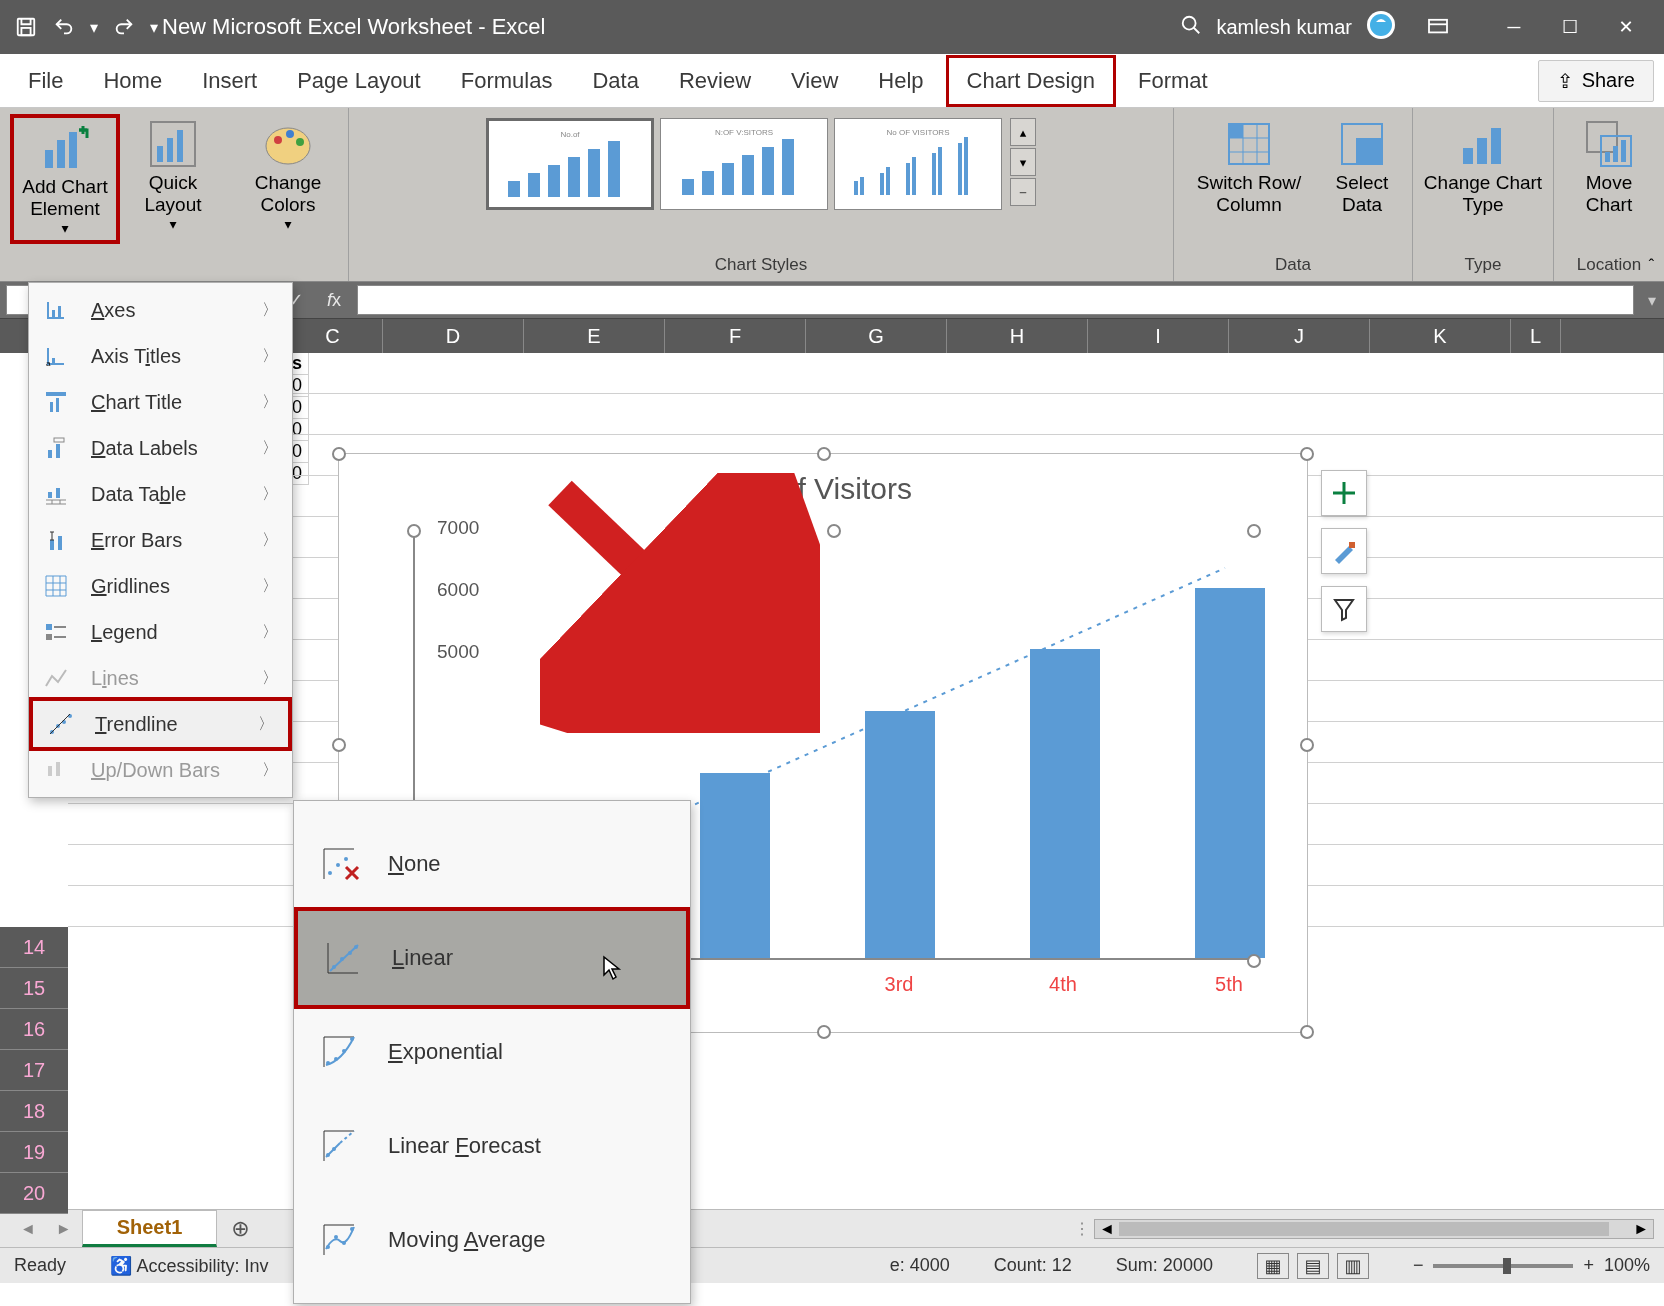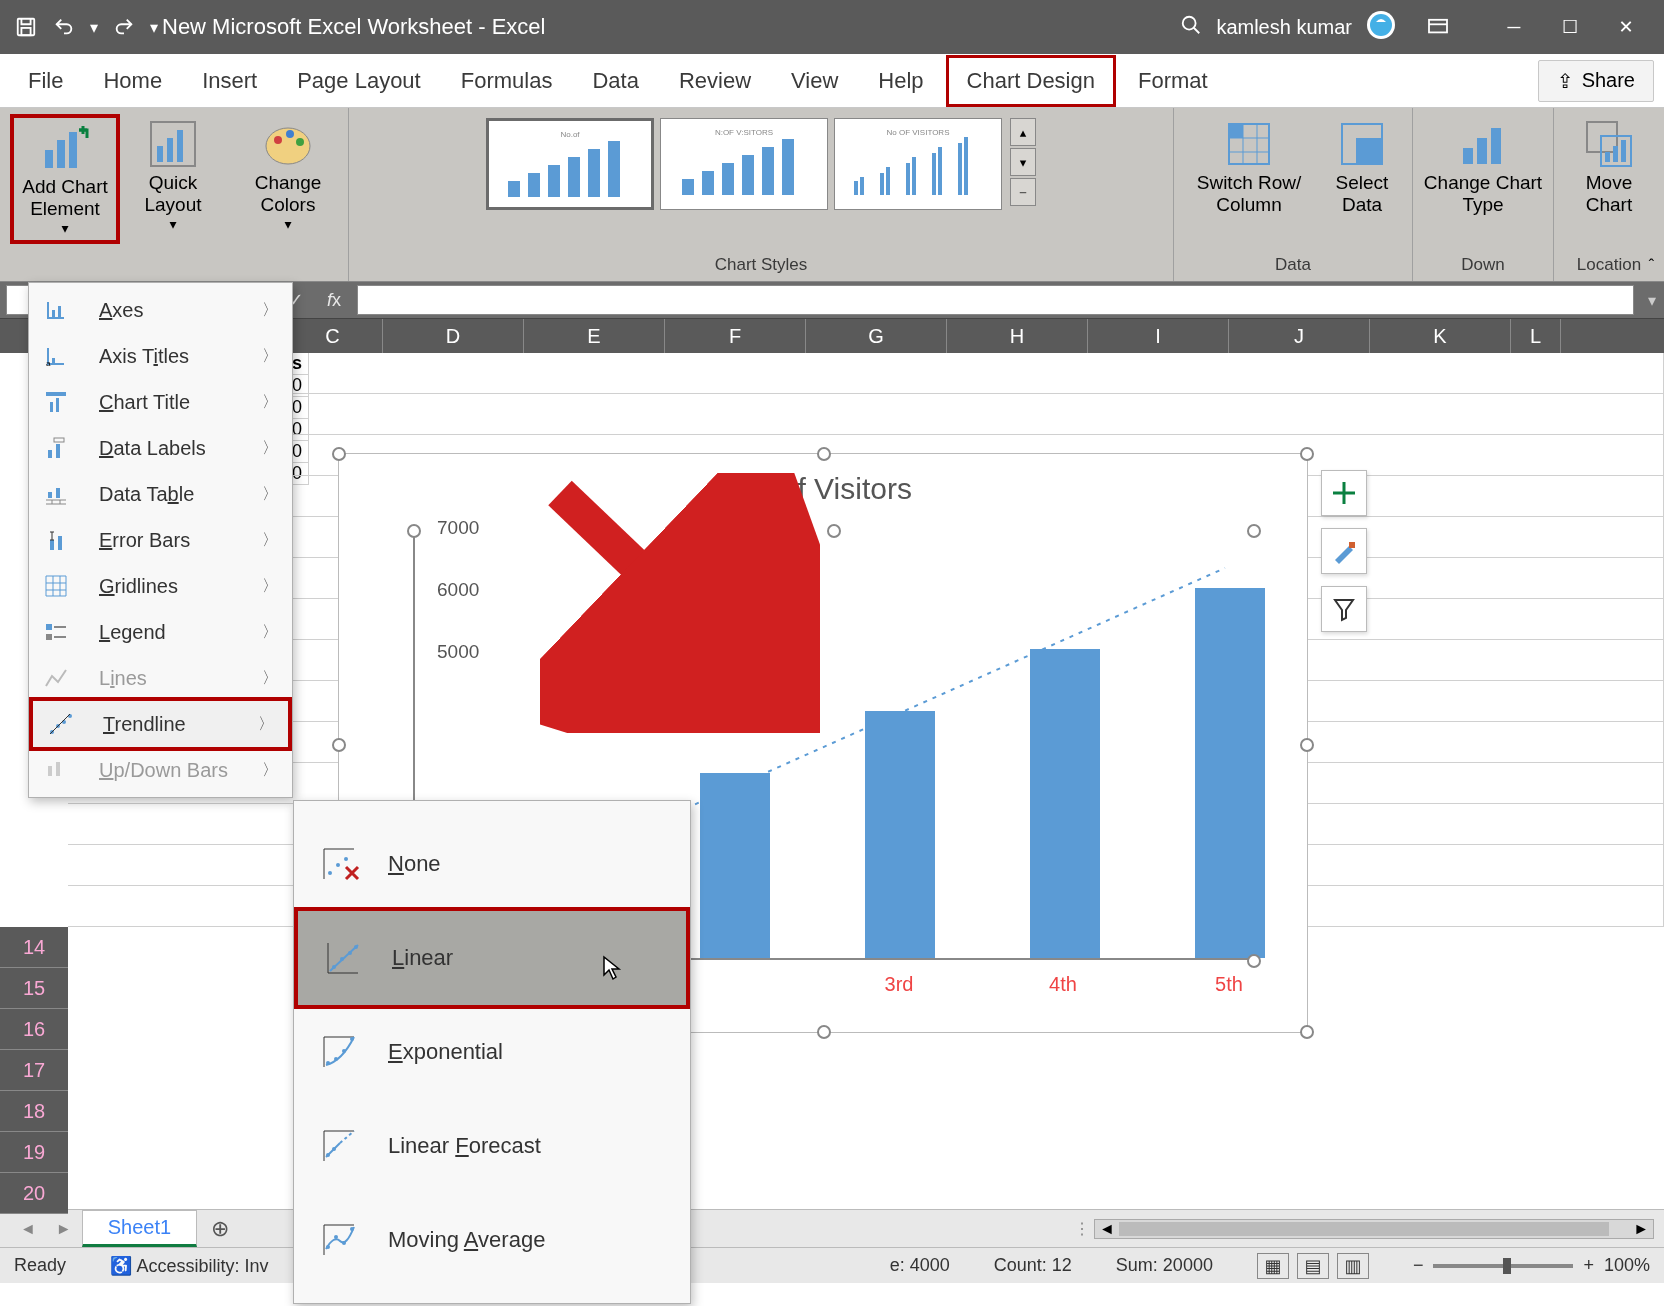--- a/index.html
+++ b/index.html
@@ -30,21 +30,21 @@
 .big-btn.highlighted { border: 4px solid #b00000; }
 .style-gallery { display: flex; gap: 6px; padding-top: 4px; }
 .style-thumb { width: 168px; height: 92px; background: #fff; border: 1px solid #888; display: flex; flex-direction: column; align-items: center; padding: 4px; }
 .style-thumb.selected { border: 3px solid #6b6b6b; }
 .gallery-scroll { width: 26px; display: flex; flex-direction: column; gap: 2px; margin-top: 4px; }
 .gallery-scroll-btn { height: 28px; background: #d8d6d2; border: 1px solid #888; cursor: pointer; display: flex; align-items: center; justify-content: center; font-size: 13px; }
 .collapse-ribbon { position: absolute; right: 10px; bottom: 6px; cursor: pointer; }
 
 
 .menu-panel { position: absolute; left: 28px; top: 282px; width: 265px; background: #f8f8f8; border: 1px solid #b0b0b0; box-shadow: 2px 4px 10px rgba(0,0,0,.25); z-index: 50; padding: 4px 0; }
-.menu-item { display: flex; align-items: center; padding: 10px 14px; font-size: 20px; color: #333; cursor: pointer; gap: 30px; position: relative; }
+.menu-item { display: flex; align-items: center; padding: 10px 14px; font-size: 20px; color: #333; cursor: pointer; gap: 22px; position: relative; }
 .menu-item.disabled { color: #9a9a9a; }
 .menu-item .chev { margin-left: auto; font-size: 16px; color: #555; }
 .menu-item.highlighted { border: 4px solid #b00000; background: #f0f0f0; margin: -4px 0; }
 .menu-icon { width: 26px; height: 26px; display: flex; align-items: center; justify-content: center; flex-shrink: 0; }
 
 
 .submenu { position: absolute; left: 293px; top: 800px; width: 398px; background: #f8f8f8; border: 1px solid #b0b0b0; box-shadow: 2px 4px 10px rgba(0,0,0,.25); z-index: 50; padding: 16px 0; }
 .submenu-item { display: flex; align-items: center; padding: 26px 24px; font-size: 22px; color: #333; cursor: pointer; gap: 28px; }
 .submenu-item.highlighted { background: #a8a8a4; border: 4px solid #b00000; margin: -4px 0; }
 .submenu-icon { width: 42px; height: 42px; }
@@ -77,21 +77,21 @@
 .x-label { position: absolute; font-size: 20px; color: #ef4444; bottom: 36px; transform: translateX(-50%); }
 .handle { position: absolute; width: 14px; height: 14px; border: 2px solid #888; background: #fff; border-radius: 50%; }
 .chart-tools { position: absolute; right: -60px; top: 16px; display: flex; flex-direction: column; gap: 12px; }
 .chart-tool { width: 46px; height: 46px; background: #fff; border: 1px solid #bbb; display: flex; align-items: center; justify-content: center; cursor: pointer; box-shadow: 1px 2px 4px rgba(0,0,0,.15); }
 
 
 .arrow { position: absolute; z-index: 40; }
 
 
 .sheet-tabs { height: 38px; background: #e8e8e8; border-top: 1px solid #bbb; display: flex; align-items: center; padding: 0 10px; }
-.sheet-tab { padding: 5px 25px; background: #fff; border: 1px solid #bbb; font-size: 20px; font-weight: 400; cursor: pointer; border-bottom: 3px solid #107c41; color:#3b82f6; }
+.sheet-tab { padding: 5px 34px; background: #fff; border: 1px solid #bbb; font-size: 20px; font-weight: 700; cursor: pointer; border-bottom: 3px solid #107c41; color:#a16207; }
 .scroll-area { margin-left: auto; display: flex; gap: 4px; align-items: center; }
 
 
 .status-bar { height: 36px; background: #e8e8e8; border-top: 1px solid #bbb; display: flex; align-items: center; font-size: 18px; color: #333; padding: 0 14px; gap: 44px; }
 .status-bar .spacer { flex: 1; }
 .view-btns { display: flex; gap: 8px; }
 .view-btn { width: 32px; height: 26px; border: 1px solid #888; cursor: pointer; display:flex; align-items:center; justify-content:center;}
 .zoom { display: flex; align-items: center; gap: 10px; }
 .zoom-slider { width: 140px; height: 4px; background: #888; position: relative; }
 .zoom-thumb { position: absolute; top: -6px; left: 50%; width: 8px; height: 16px; background: #555; }
@@ -282,21 +282,21 @@
     <div class="ribbon-group-content">
       <div class="big-btn" style="width:120px;">
         <div class="icon-box"><svg width="52" height="52">
               <rect x="6" y="30" width="10" height="16" fill="#5b9bd5"></rect>
               <rect x="20" y="20" width="10" height="26" fill="#5b9bd5"></rect>
               <rect x="34" y="10" width="10" height="36" fill="#5b9bd5"></rect>
             </svg></div>
         <span>Change Chart Type</span>
       </div>
     </div>
-    <div class="ribbon-group-label">Down</div>
+    <div class="ribbon-group-label">Type</div>
   </div>
   <div class="ribbon-group" style="border-right:none;">
     <div class="ribbon-group-content">
       <div class="big-btn" style="width:90px;">
         <div class="icon-box"><svg width="52" height="52">
               <rect x="4" y="4" width="30" height="30" fill="none" stroke="#888" stroke-width="2"></rect>
               <rect x="18" y="18" width="30" height="30" fill="none" stroke="#5b9bd5" stroke-width="2"></rect>
               <rect x="22" y="34" width="5" height="10" fill="#5b9bd5"></rect>
               <rect x="30" y="28" width="5" height="16" fill="#5b9bd5"></rect>
               <rect x="38" y="22" width="5" height="22" fill="#5b9bd5"></rect>

